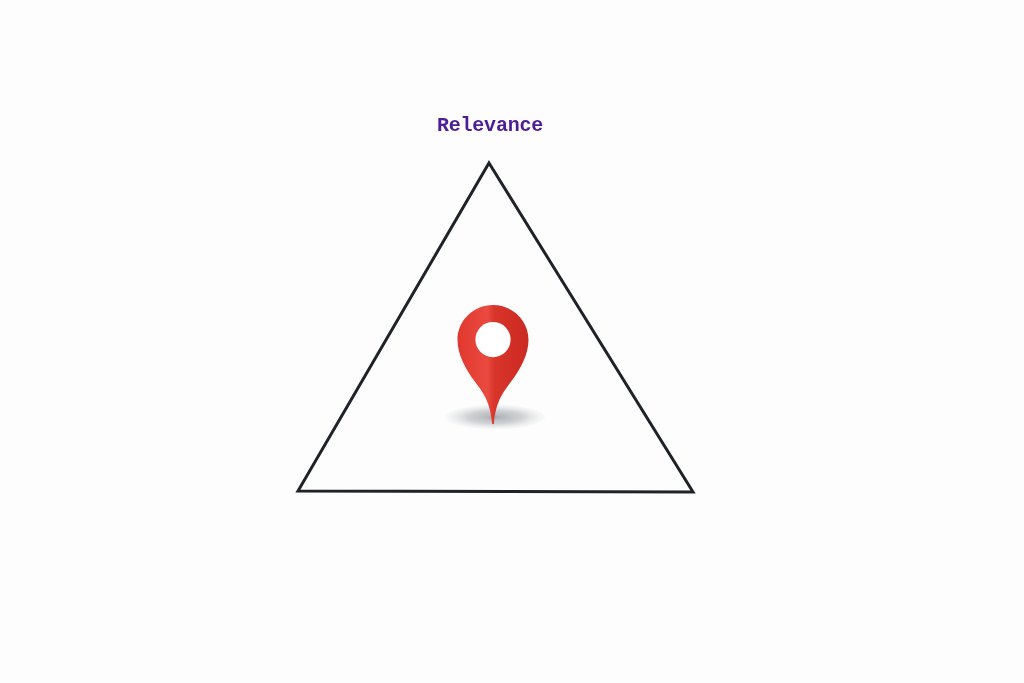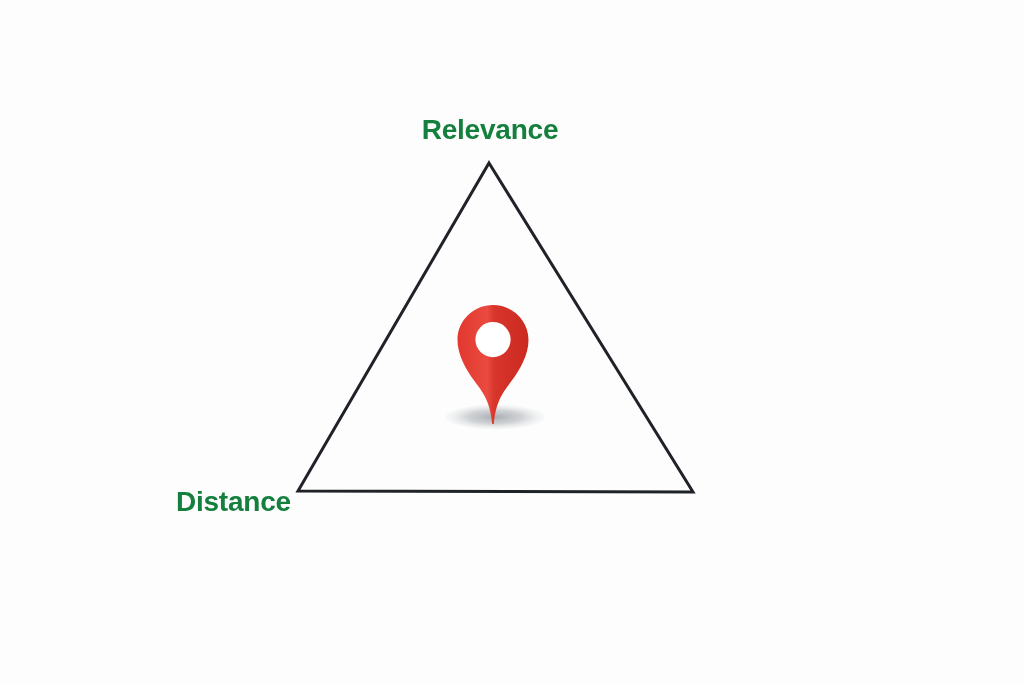--- a/index.html
+++ b/index.html
@@ -27,25 +27,25 @@
     position: absolute;
     left: 0;
     top: 0;
     width: 1024px;
     height: 683px;
     display: block;
   }
 
   .vertex-label {
     position: absolute;
-    font-family: Liberation Sans, sans-serif;
+    font-family: Liberation Mono, monospace;
     font-weight: bold;
-    font-size: 28px;
+    font-size: 20px;
     line-height: 1;
-    color: #15803d;
+    color: #4c1d95;
     letter-spacing: -0.2px;
     white-space: nowrap;
     user-select: none;
   }
 
   
   #label-relevance {
     left: 0;
     top: 116px;
     width: 980px;
@@ -85,21 +85,20 @@
 <body>
 
 <div id="diagram-stage">
 
   <svg id="triangle-svg" viewBox="0 0 1024 683" xmlns="http://www.w3.org/2000/svg" aria-hidden="true">
     <polygon points="489,163 693,492 298,491" fill="none" stroke="#1f2328" stroke-width="3" stroke-linejoin="miter" stroke-linecap="butt"></polygon>
   </svg>
 
   <div class="vertex-label" id="label-relevance">Relevance</div>
 
-  <div class="vertex-label" id="label-distance">Distance</div>
 
 
   <div id="map-pin-group">
     <svg id="map-pin-svg" viewBox="0 0 120 140" xmlns="http://www.w3.org/2000/svg" aria-hidden="true">
       <defs>
         <linearGradient id="pinGrad" x1="0" y1="0" x2="1" y2="0">
           <stop offset="0%" stop-color="#e1382e"></stop>
           <stop offset="42%" stop-color="#ea4a40"></stop>
           <stop offset="52%" stop-color="#d8352b"></stop>
           <stop offset="100%" stop-color="#cb2a21"></stop>

